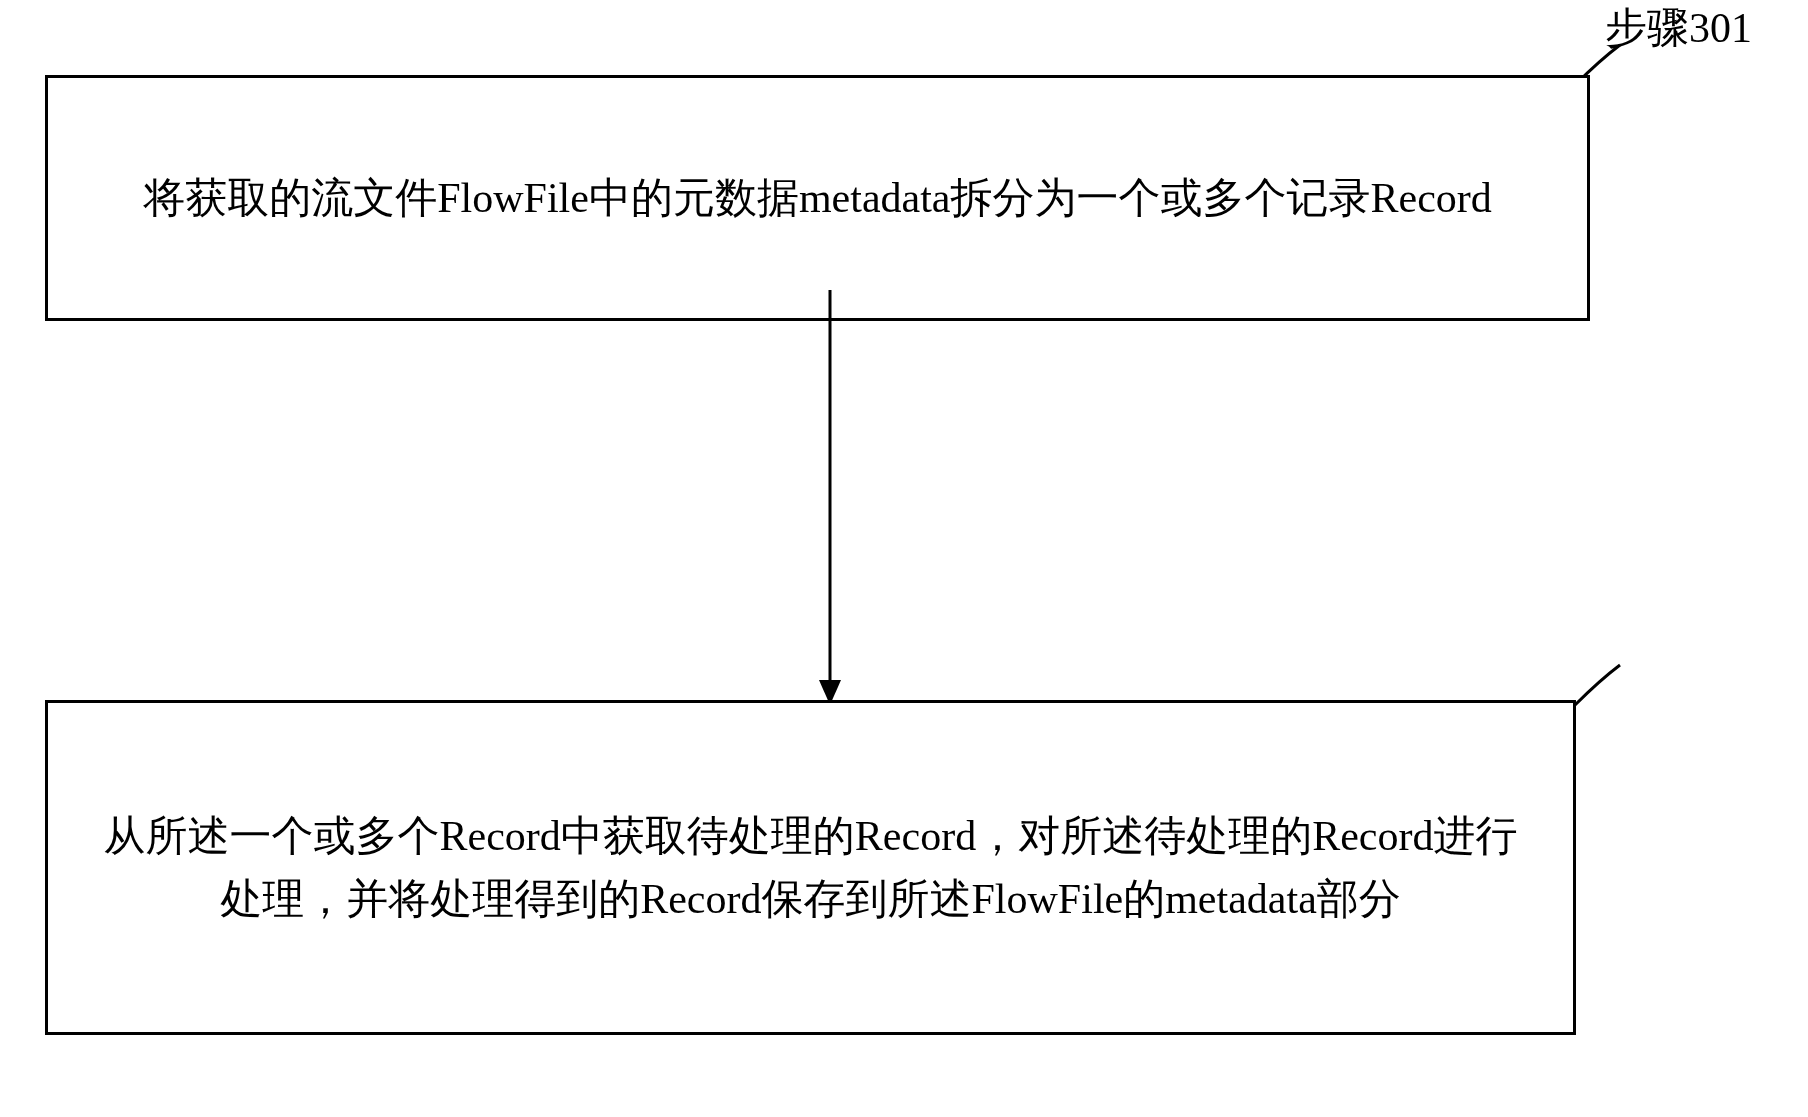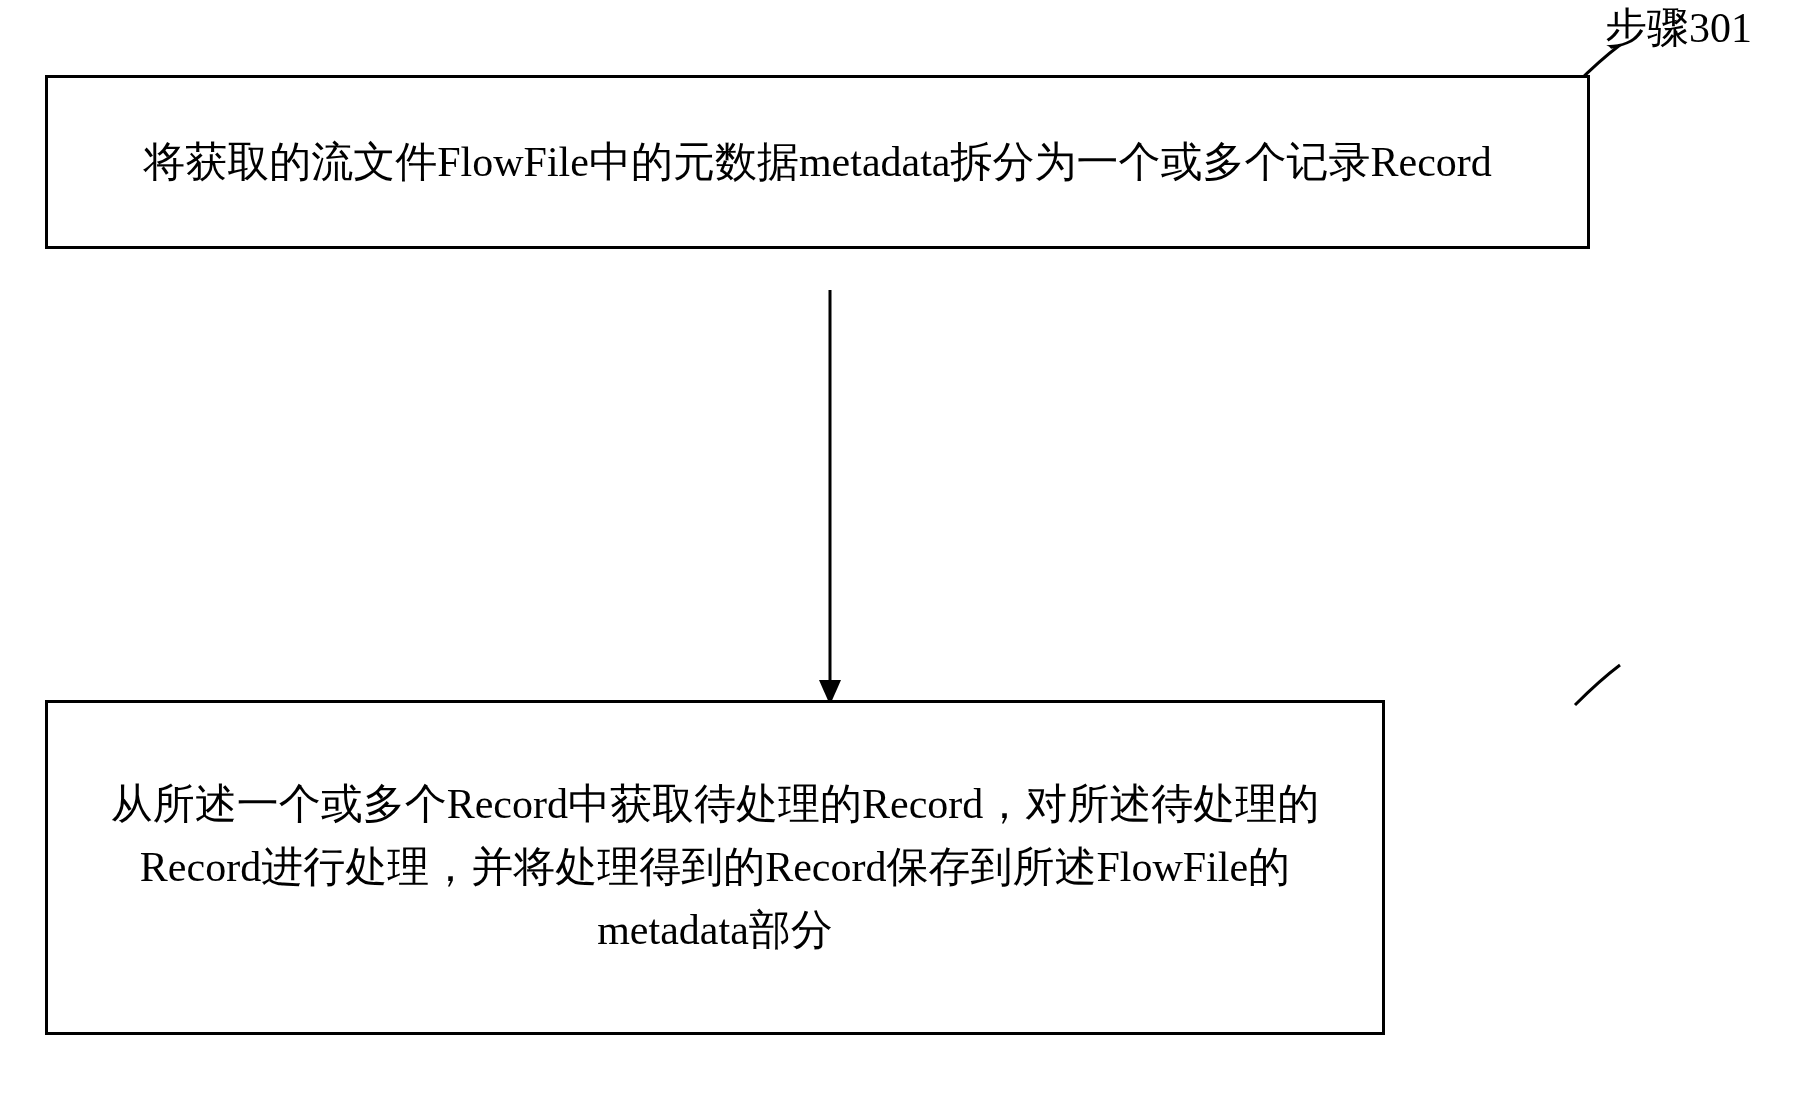--- a/index.html
+++ b/index.html
@@ -24,26 +24,26 @@
     text-align: center;
     padding: 20px 40px;
     font-size: 42px;
     line-height: 1.5;
     background: #fff;
   }
   .box-1 {
     left: 45px;
     top: 75px;
     width: 1545px;
-    height: 174px;
+    height: 246px;
   }
   .box-2 {
     left: 45px;
     top: 700px;
-    width: 1340px;
+    width: 1531px;
     height: 335px;
   }
   .label {
     position: absolute;
     font-size: 42px;
     white-space: nowrap;
     font-family: Liberation Serif, serif;
   }
   .label-1 {
     left: 1605px;

